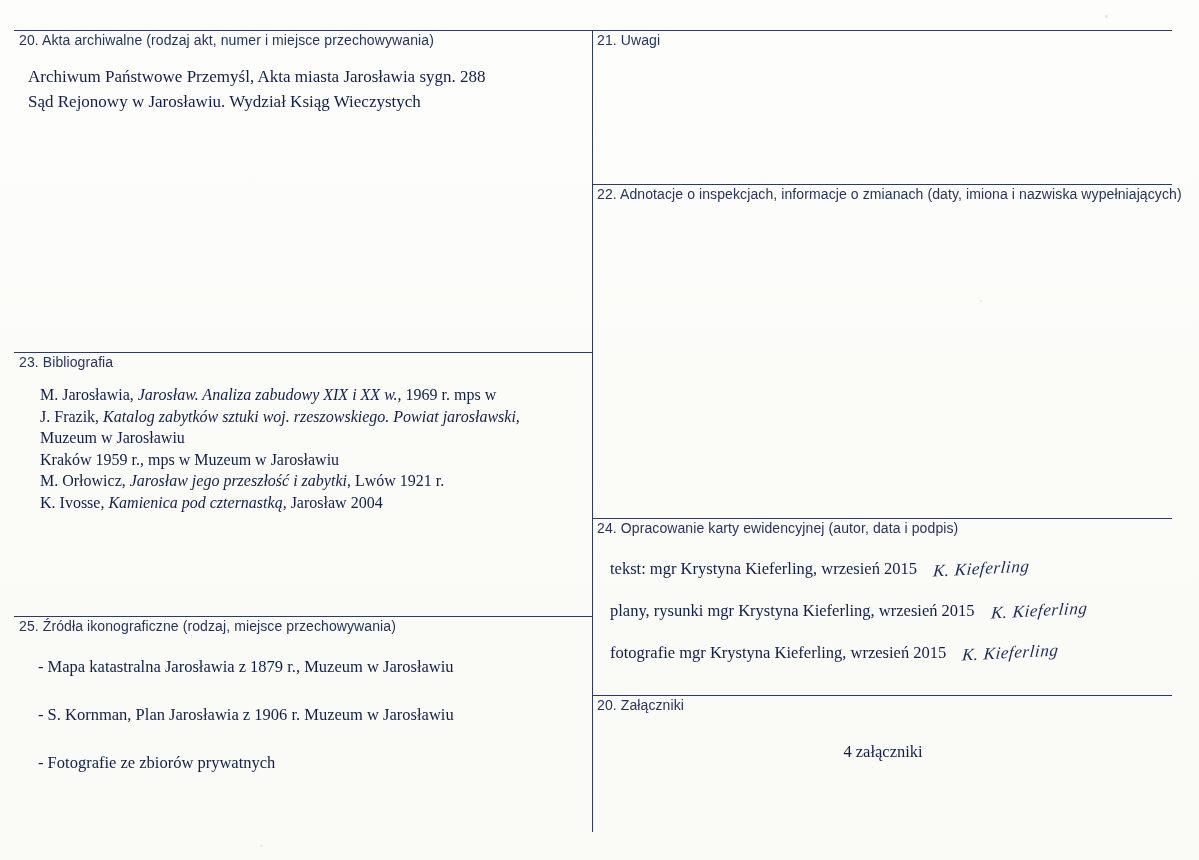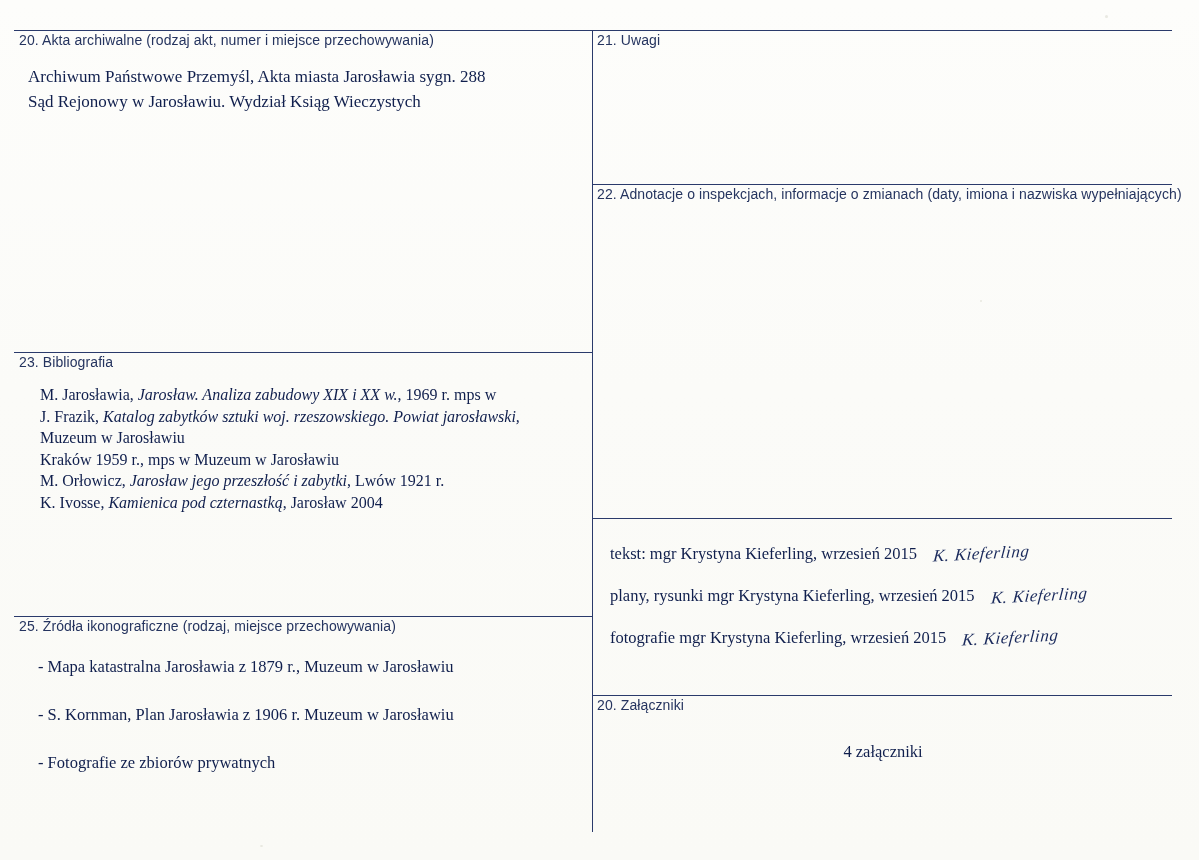--- a/index.html
+++ b/index.html
@@ -169,20 +169,21 @@
     <div class="cell-label">21. Uwagi</div>
     <div class="cell-body"></div>
   </div>
 
   <div class="cell" id="f22">
     <div class="cell-label">22. Adnotacje o inspekcjach, informacje o zmianach (daty, imiona i nazwiska wypełniających)</div>
     <div class="cell-body"></div>
   </div>
 
   <div class="cell" id="f24">
+    <div class="cell-label">24. Opracowanie karty ewidencyjnej (autor, data i podpis)</div>
     <div class="cell-body">
       <span class="sigrow">
         <span>tekst: mgr Krystyna Kieferling,  wrzesień 2015</span><span class="sig">K. Kieferling</span>
       </span>
       <span class="sigrow">
         <span>plany, rysunki mgr Krystyna Kieferling, wrzesień 2015</span><span class="sig">K. Kieferling</span>
       </span>
       <span class="sigrow">
         <span>fotografie mgr Krystyna Kieferling, wrzesień 2015</span><span class="sig">K. Kieferling</span>
       </span>

